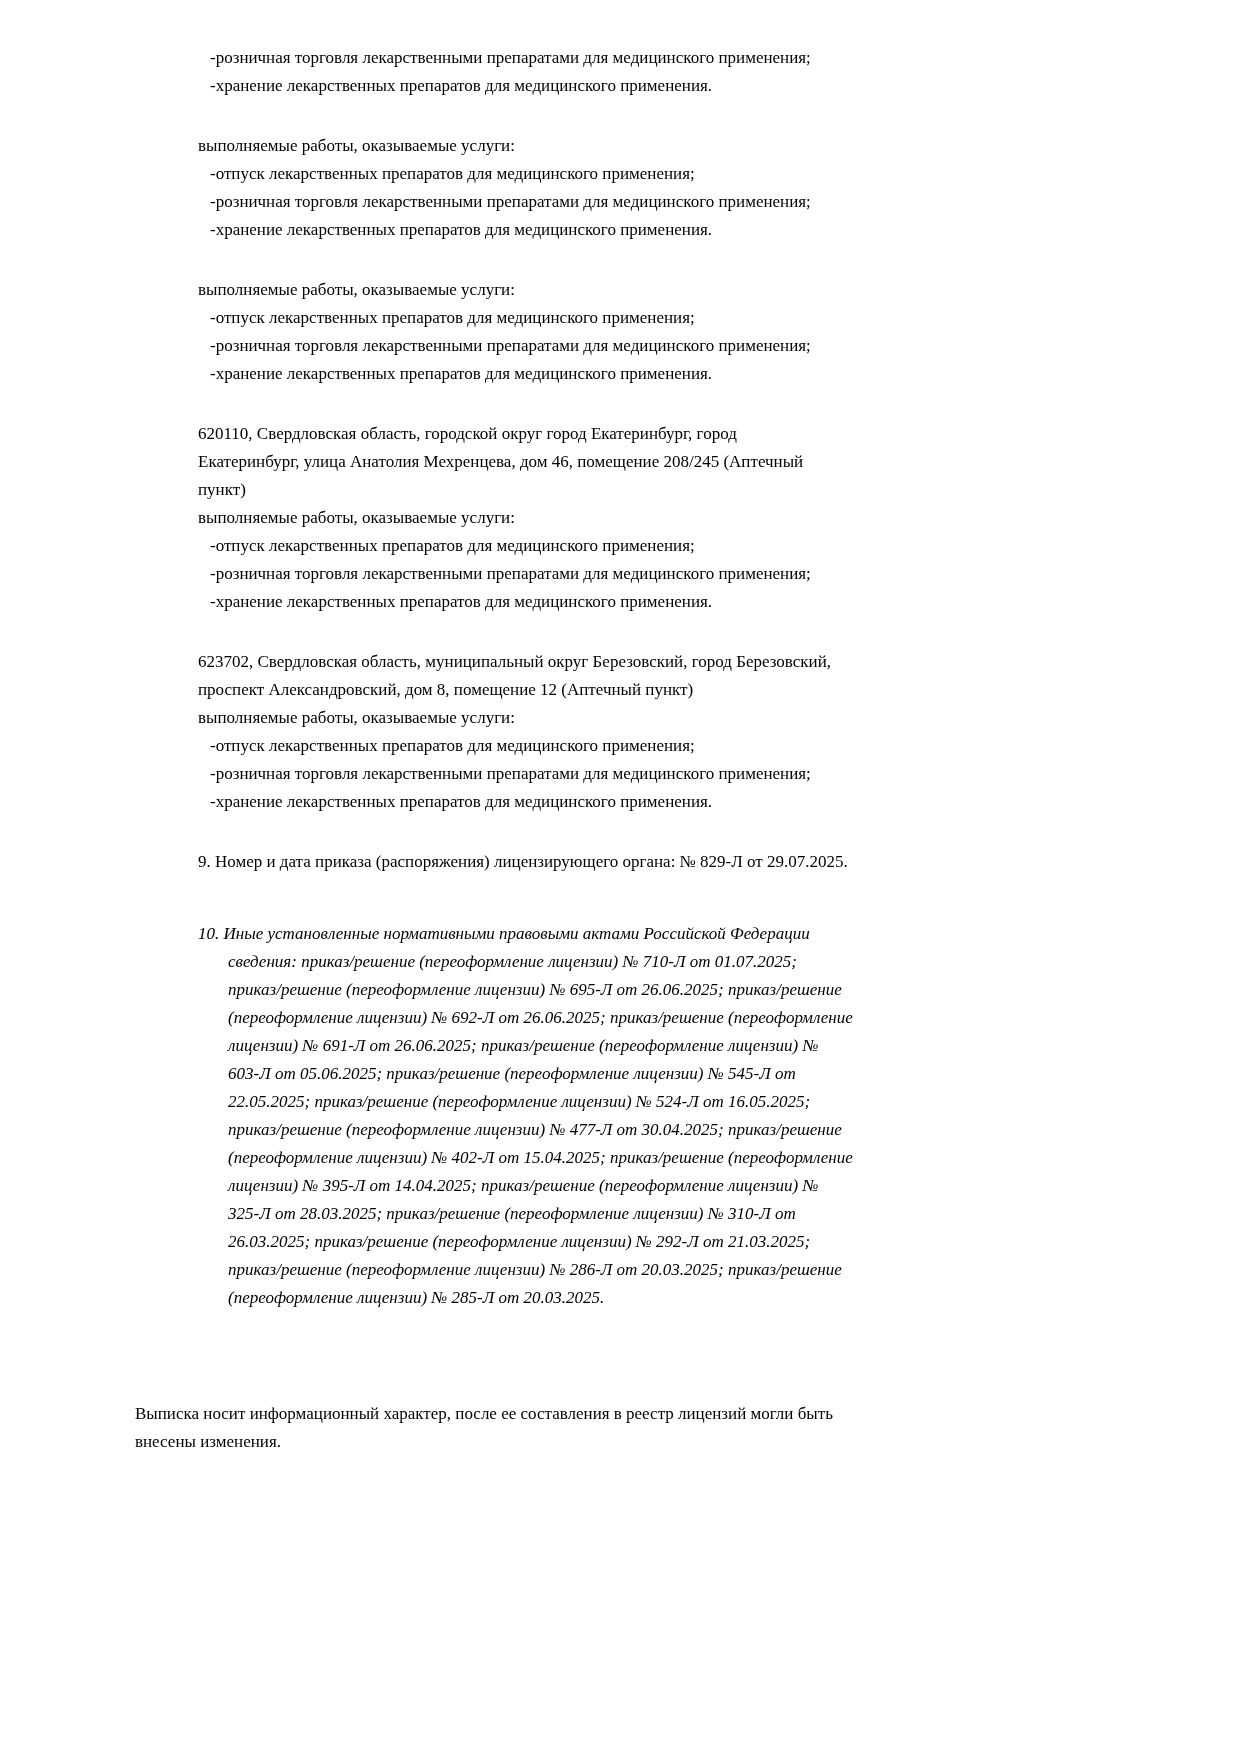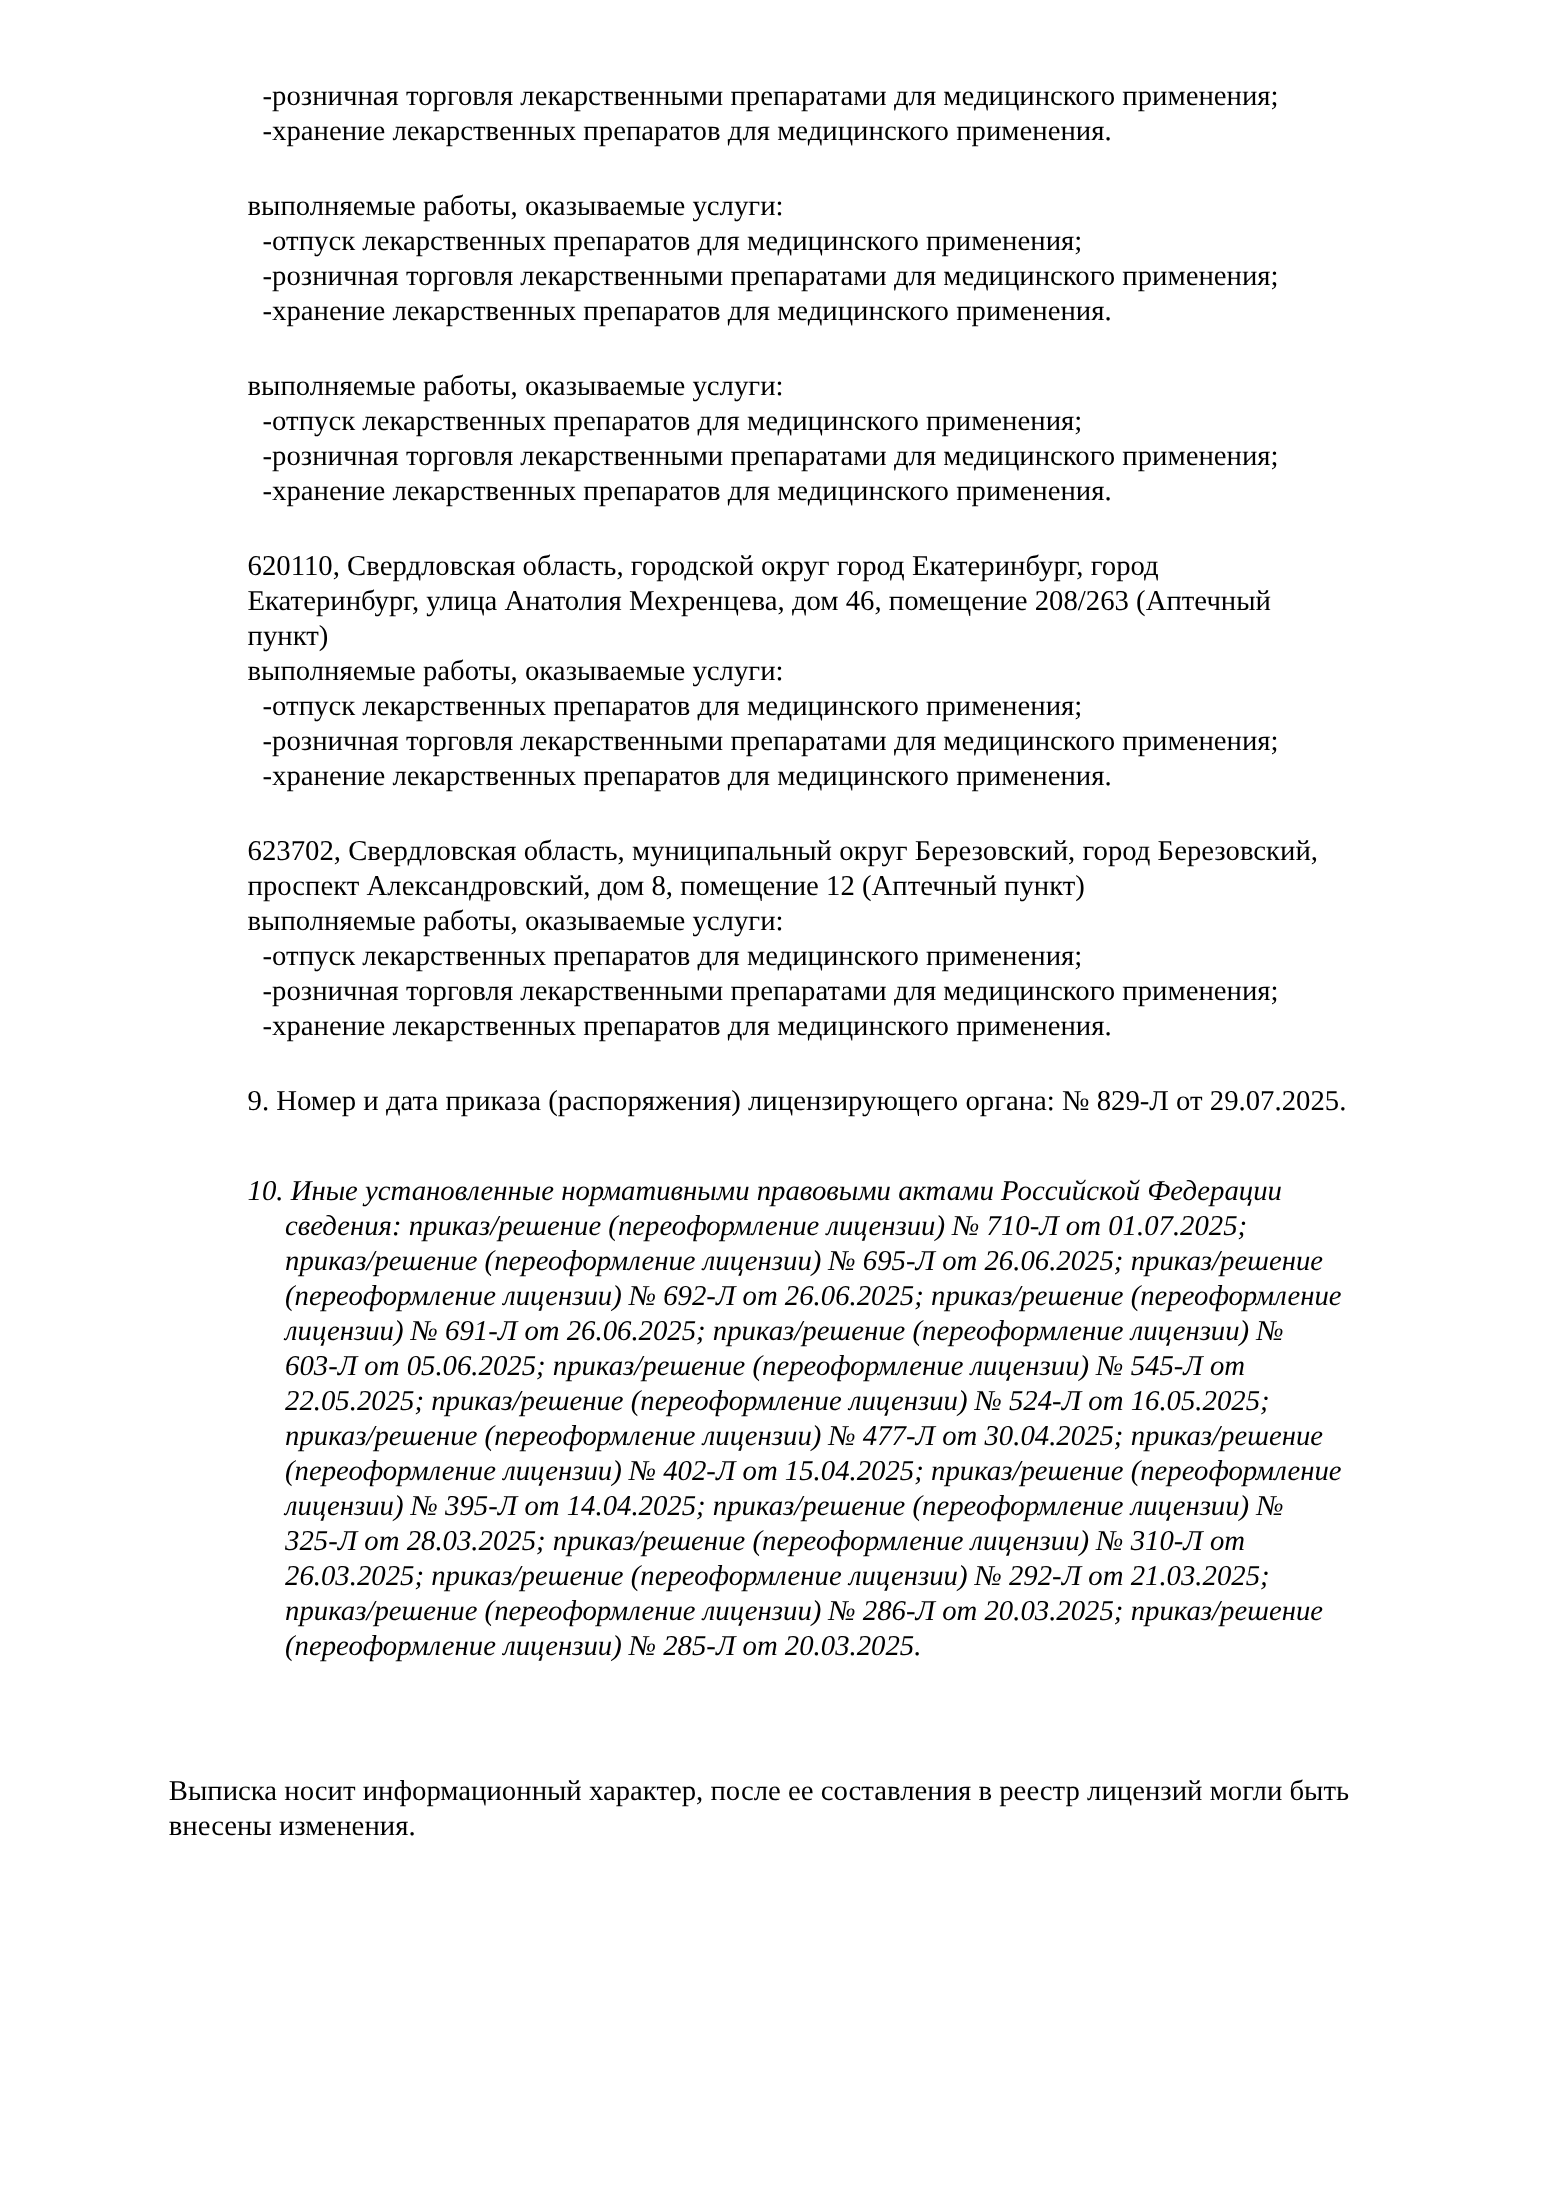--- a/index.html
+++ b/index.html
@@ -7,24 +7,24 @@
     padding: 0;
     background: #ffffff;
   }
   .page {
     position: relative;
     width: 1241px;
     height: 1755px;
     background: #ffffff;
     color: #000000;
     font-family: "Liberation Serif", "DejaVu Serif", serif;
-    font-size: 23px;
+    font-size: 17px;
     line-height: 28px;
     box-sizing: border-box;
-    padding: 63px 40px 0 135px;
+    padding: 44px 40px 0 135px;
     overflow: hidden;
   }
   .lines { white-space: pre-line; }
   .indented { margin-left: 63px; }
   .svc { padding-left: 12px; }
   .block { margin-top: 32px; }
   .item9 { margin: 32px 0 16px 63px; }
   .item10 {
     margin: 44px 0 0 63px;
     padding-left: 30px;
@@ -50,21 +50,21 @@
 
   <section class="block indented">
     <div>выполняемые работы, оказываемые услуги:</div>
     <div class="svc lines">-отпуск лекарственных препаратов для медицинского применения;
 -розничная торговля лекарственными препаратами для медицинского применения;
 -хранение лекарственных препаратов для медицинского применения.</div>
   </section>
 
   <section class="block indented">
     <div class="lines">620110, Свердловская область, городской округ город Екатеринбург, город
-Екатеринбург, улица Анатолия Мехренцева, дом 46, помещение 208/263 (Аптечный
+Екатеринбург, улица Анатолия Мехренцева, дом 46, помещение 208/245 (Аптечный
 пункт)</div>
     <div>выполняемые работы, оказываемые услуги:</div>
     <div class="svc lines">-отпуск лекарственных препаратов для медицинского применения;
 -розничная торговля лекарственными препаратами для медицинского применения;
 -хранение лекарственных препаратов для медицинского применения.</div>
   </section>
 
   <section class="block indented">
     <div class="lines">623702, Свердловская область, муниципальный округ Березовский, город Березовский,
 проспект Александровский, дом 8, помещение 12 (Аптечный пункт)</div>

